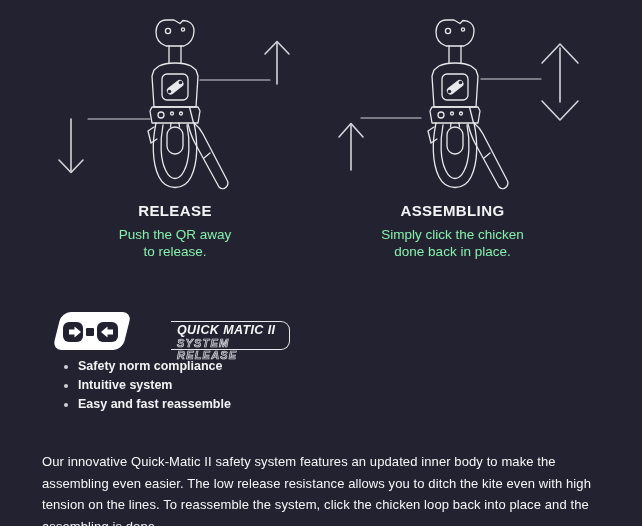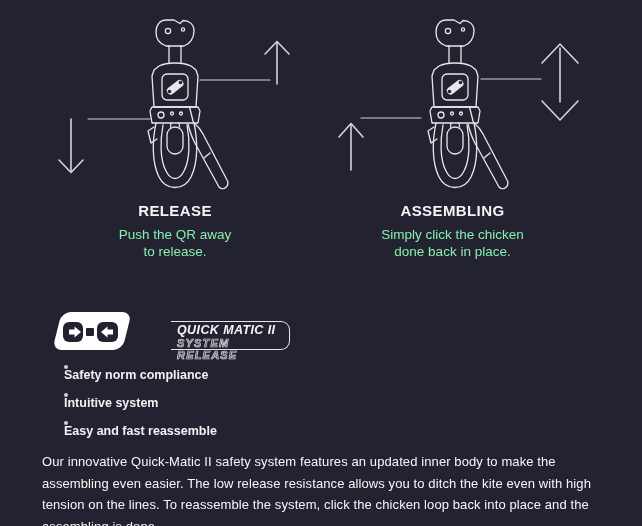--- a/index.html
+++ b/index.html
@@ -20,21 +20,21 @@
   .badge-icon{position:absolute;left:9px;top:11px;}
   .badge-bracket{position:absolute;left:88px;top:13px;width:104px;height:25px;
     border-top:1.3px solid #e8e8ec;border-right:1.3px solid #e8e8ec;border-bottom:1.3px solid #e8e8ec;
     border-radius:0 9px 9px 0;padding:2px 8px 0 6px;box-sizing:content-box;margin-left:30px;}
   .badge-title{font-size:12.5px;font-weight:bold;font-style:italic;letter-spacing:.4px;color:#f5f5f7;line-height:12px;}
   .badge-subtitle{font-size:11px;font-style:italic;letter-spacing:1.2px;line-height:12px;margin-top:1px;
     color:rgba(232,232,236,.22);font-weight:bold;-webkit-text-stroke:.7px #d9d9df;}
 
   
   .features{position:absolute;left:64px;top:360px;}
-  .feature{display:flex;align-items:flex-start;margin-bottom:6px;flex-direction:column;}
+  .feature{display:flex;align-items:flex-start;margin-bottom:6px;}
   .feature .dot{width:4px;height:4px;border-radius:50%;background:#cfcfd6;margin:5px 10px 0 0;flex:none;}
   .feature .label{font-size:12.5px;font-weight:bold;color:#f2f2f4;line-height:13px;}
 
   
   .description{position:absolute;left:42px;top:438px;width:580px;font-size:13px;line-height:21.5px;
     color:#f7f7f8;letter-spacing:.1px;}
 </style>
 </head>
 <body>
 

